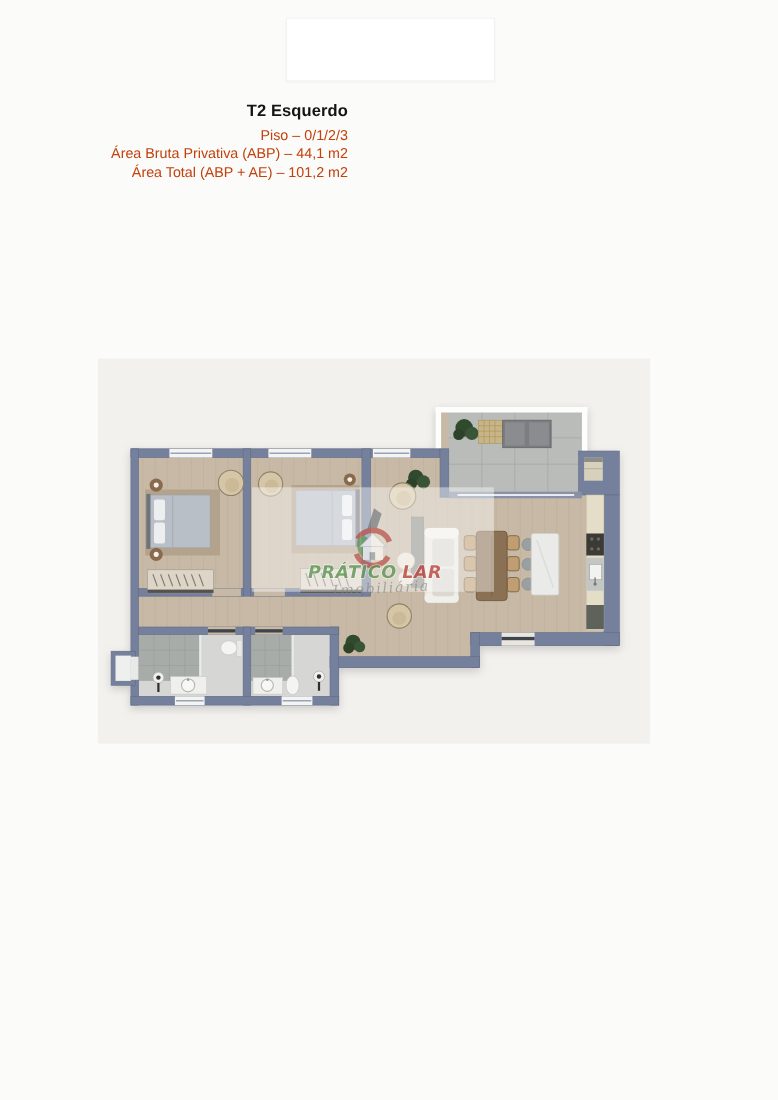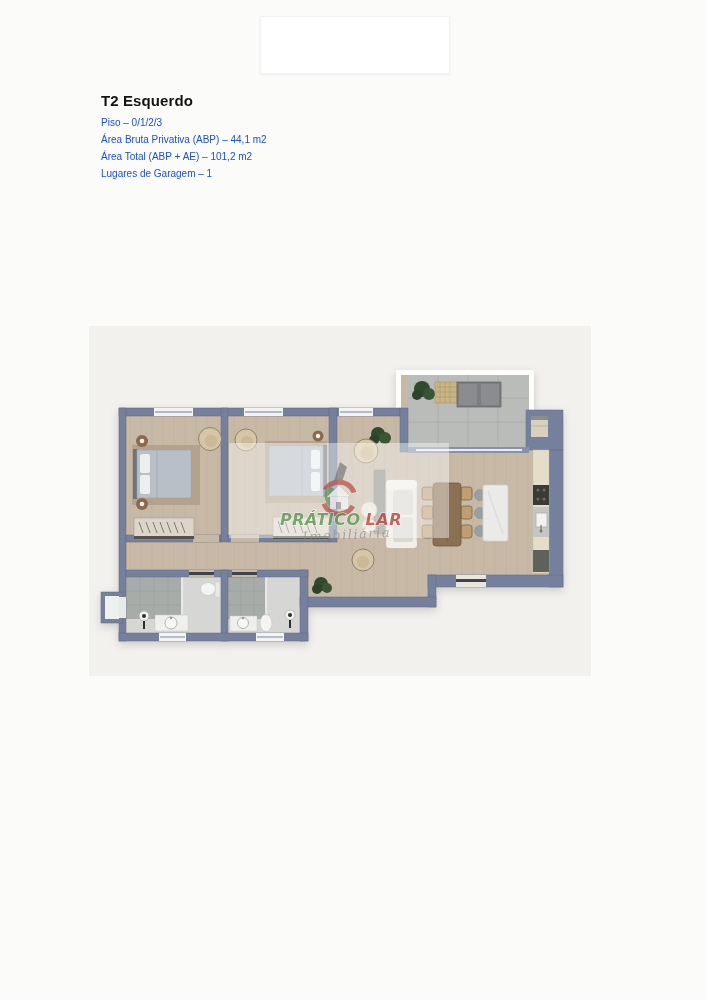--- a/index.html
+++ b/index.html
@@ -7,23 +7,23 @@
     width:707px;height:1000px;position:relative;
     background:#fbfbfa;
     font-family:"Liberation Sans", sans-serif;
     overflow:hidden;
   }
   .logo-box{
     position:absolute;left:260px;top:16px;width:188px;height:56px;
     background:#ffffff;border:1px solid #f2f2f0;
     box-shadow:0 1px 2px rgba(0,0,0,0.05);
   }
-  .property-info{position:absolute;left:101px;top:92px;color:#262626;}
+  .property-info{position:absolute;left:101px;top:92px;color:#262626;text-align:right;}
   .prop-title{font-size:15px;font-weight:bold;color:#141414;margin-bottom:5px;letter-spacing:.1px;}
-  .prop-line{font-size:10px;line-height:17px;color:#1d4ed8;}
+  .prop-line{font-size:13px;line-height:17px;color:#c2410c;}
   .plan-wrap{
     position:absolute;left:89px;top:326px;width:502px;height:350px;
     background:#f2f1ee;
   }
   .plan-svg{display:block;filter:drop-shadow(0 3px 4px rgba(100,100,100,.28));}
   .wm-brand{
     font-family:"DejaVu Sans", sans-serif;font-size:16px;font-weight:bold;font-style:italic;
     paint-order:stroke;stroke:#ffffff;stroke-width:1px;letter-spacing:.5px;
   }
   .wm-script{
@@ -34,21 +34,20 @@
 </head>
 <body>
 
 <div class="logo-box"></div>
 
 <div class="property-info">
   <div class="prop-title">T2 Esquerdo</div>
   <div class="prop-line">Piso – 0/1/2/3</div>
   <div class="prop-line">Área Bruta Privativa (ABP) – 44,1 m2</div>
   <div class="prop-line">Área Total (ABP + AE) – 101,2 m2</div>
-  <div class="prop-line">Lugares de Garagem – 1</div>
 </div>
 
 <div class="plan-wrap">
 <svg class="plan-svg" width="502" height="350" viewBox="0 0 502 350">
   <defs>
     <clipPath id="fp">
       <polygon points="30,82 311,82 311,48 440,48 440,84 474,84 474,261 347,261 347,281 219,281 219,315 30,315"></polygon>
     </clipPath>
   </defs>
 

